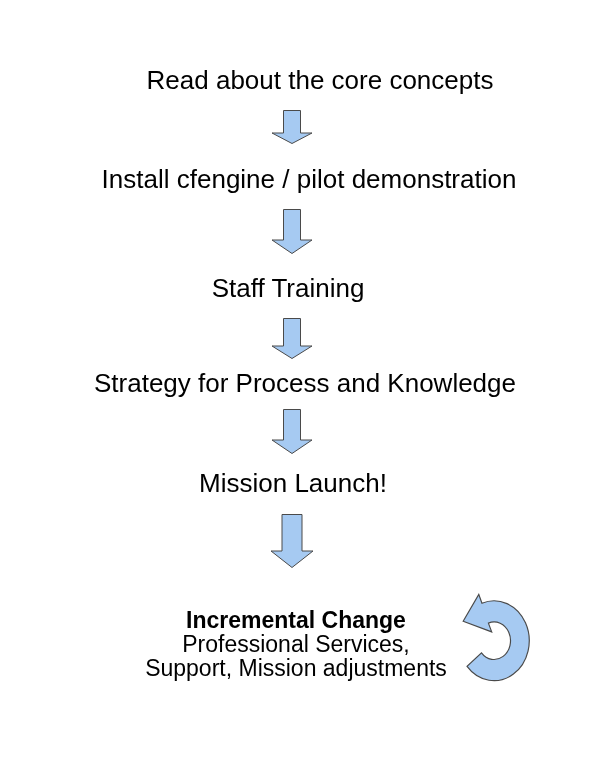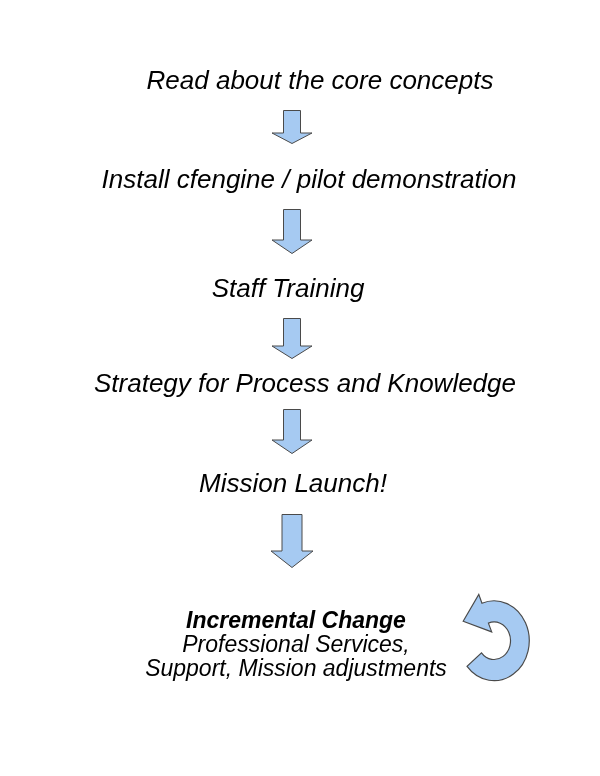--- a/index.html
+++ b/index.html
@@ -12,21 +12,20 @@
   html, body {
     background: var(--page-bg);
     font-family: "Liberation Sans", sans-serif;
   }
   .canvas {
     position: relative;
     width: 556px;
     height: 776px;
     background: var(--page-bg);
     overflow: hidden;
-    font-style: italic;
   }
   .step {
     position: absolute;
     width: 600px;
     text-align: center;
     font-size: 26px;
     line-height: 32px;
     color: var(--text-color);
     white-space: nowrap;
   }

